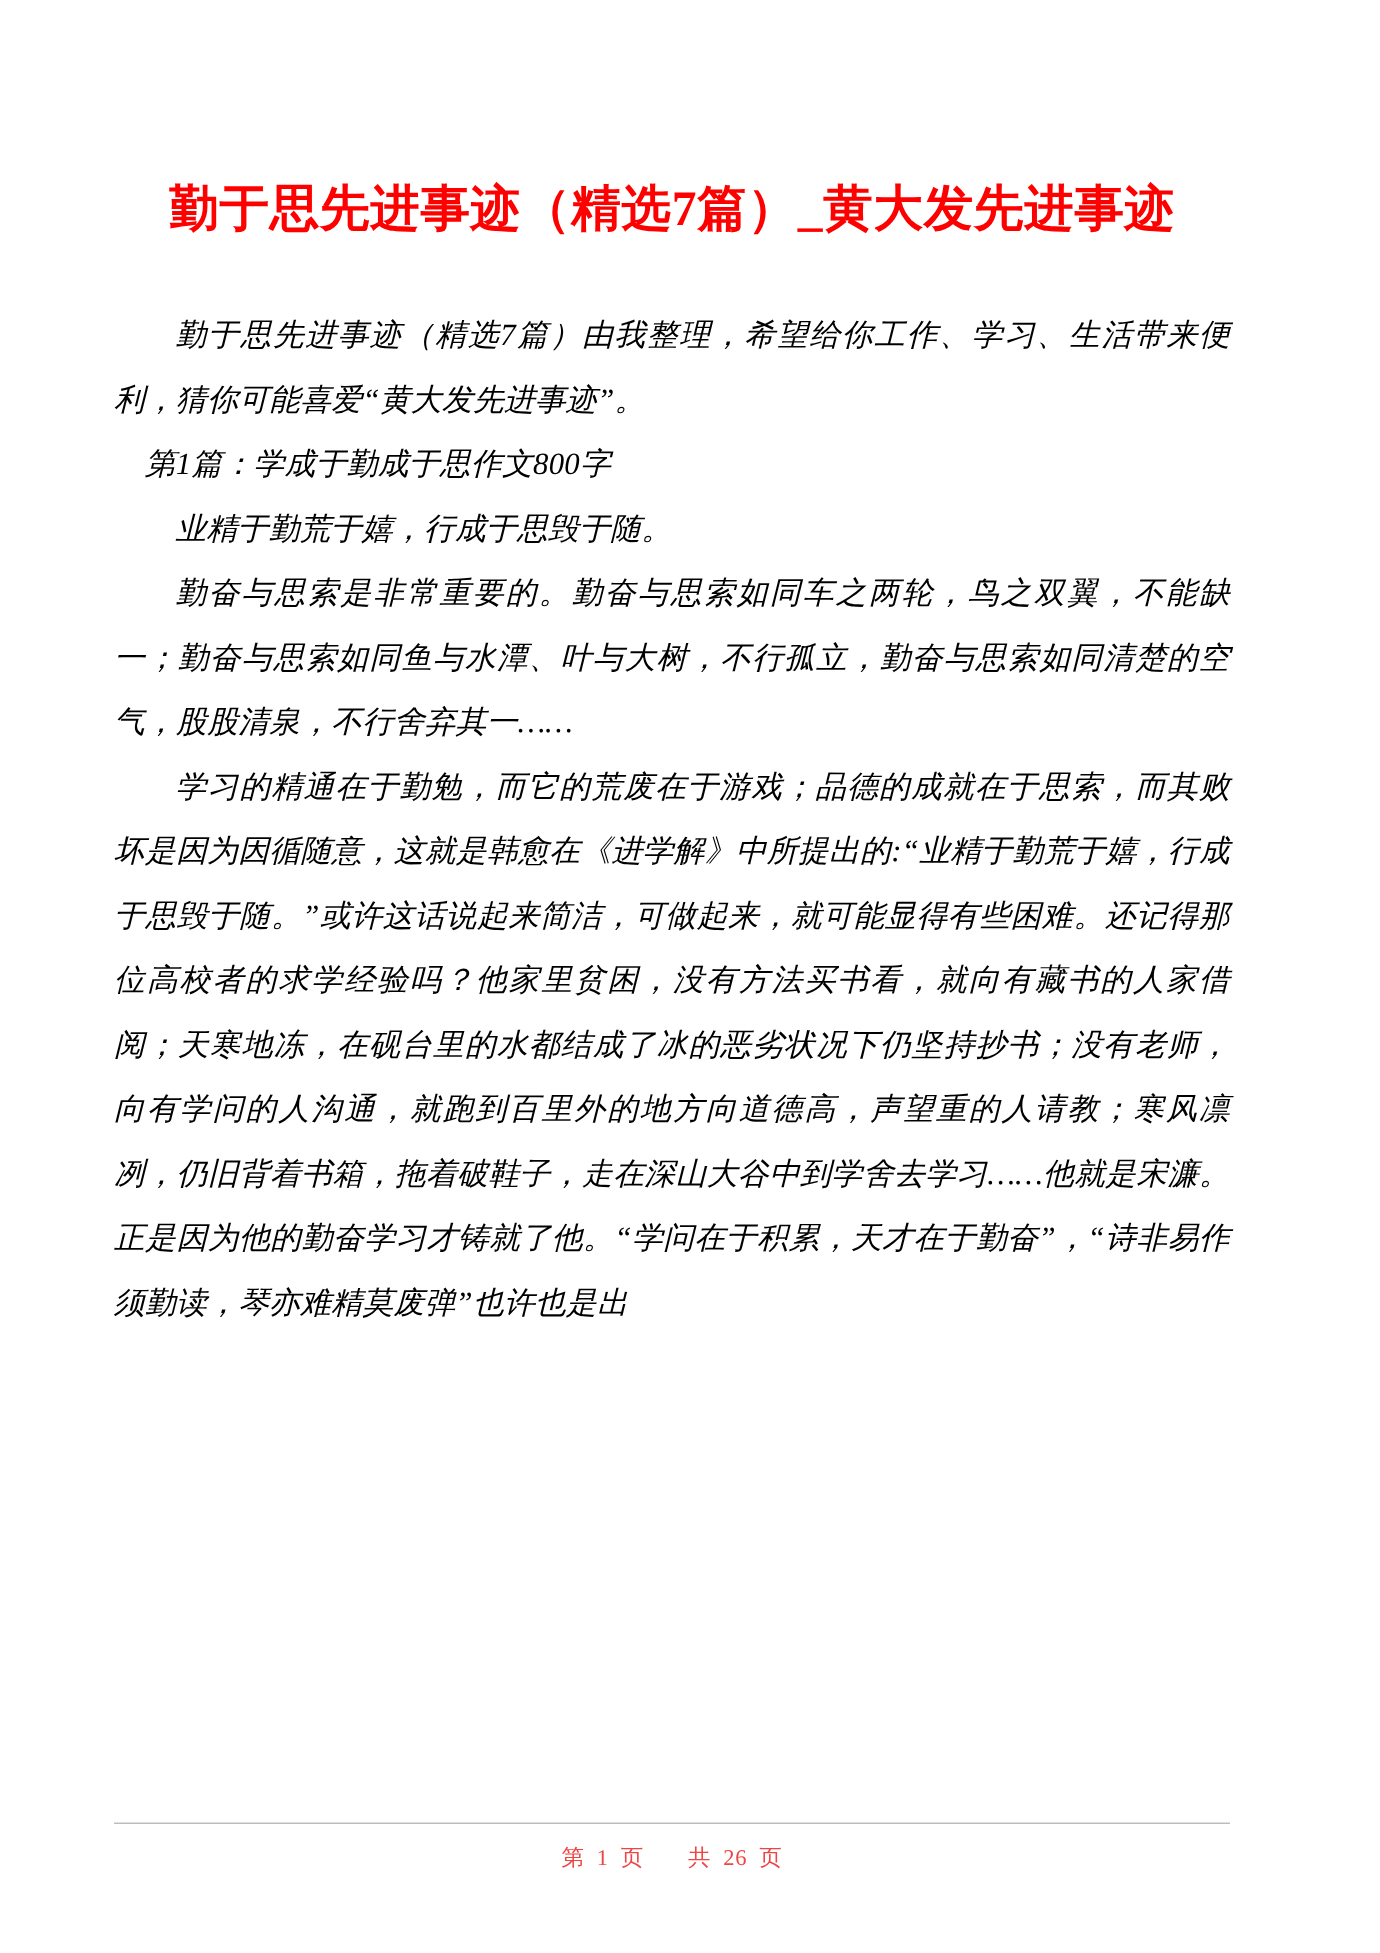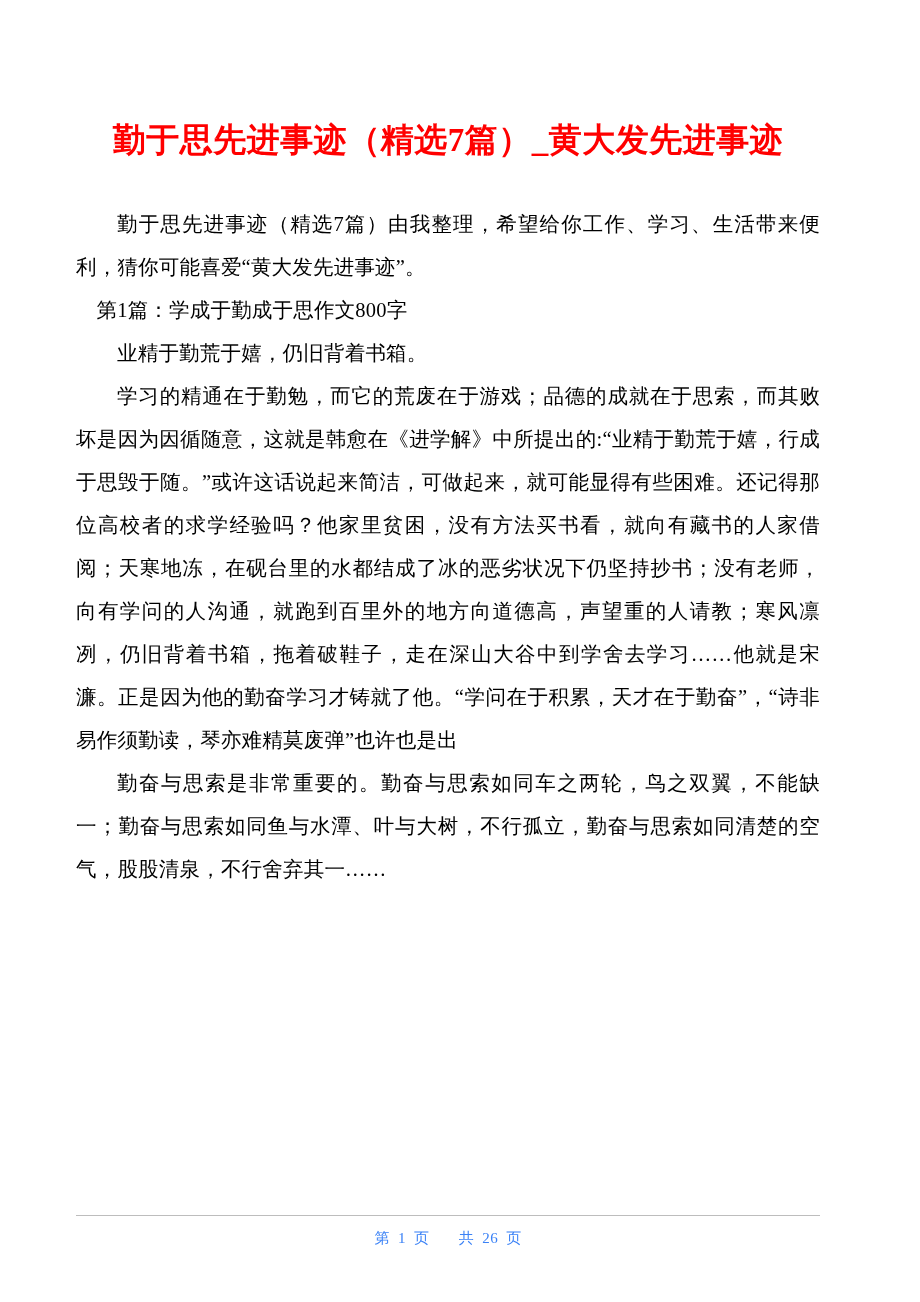--- a/index.html
+++ b/index.html
@@ -34,33 +34,35 @@
   .para {
     font-size: 20.5px;
     line-height: 43px;
     margin: 0;
     text-align: justify;
     text-justify: inter-ideograph;
     letter-spacing: 0.2px;
   }
   .indent-2 {
     text-indent: 2em;
+    font-style: italic;
   }
   .indent-1 {
     text-indent: 1em;
+    font-style: italic;
   }
   .footer {
     position: absolute;
     left: 0;
     right: 0;
     bottom: 54px;
     text-align: center;
     font-size: 15px;
     letter-spacing: 0.5px;
-    color: #3b82f6;
+    color: #ef4444;
   }
   .footer-rule {
     position: absolute;
     left: 76px;
     right: 76px;
     bottom: 86px;
     border-top: 1px solid #bdbdbd;
     height: 0;
   }
   .footer-inner span {
@@ -69,23 +71,23 @@
 </style>
 </head>
 <body>
 
 <div class="page">
 
   <h1 class="doc-title">勤于思先进事迹（精选7篇）_黄大发先进事迹</h1>
 
   <p class="para indent-2">勤于思先进事迹（精选7篇）由我整理，希望给你工作、学习、生活带来便利，猜你可能喜爱“黄大发先进事迹”。</p>
   <p class="para indent-1">第1篇：学成于勤成于思作文800字</p>
-  <p class="para indent-2">业精于勤荒于嬉，仍旧背着书箱。</p>
+  <p class="para indent-2">业精于勤荒于嬉，行成于思毁于随。</p>
+  <p class="para indent-2">勤奋与思索是非常重要的。勤奋与思索如同车之两轮，鸟之双翼，不能缺一；勤奋与思索如同鱼与水潭、叶与大树，不行孤立，勤奋与思索如同清楚的空气，股股清泉，不行舍弃其一……</p>
   <p class="para indent-2">学习的精通在于勤勉，而它的荒废在于游戏；品德的成就在于思索，而其败坏是因为因循随意，这就是韩愈在《进学解》中所提出的:“业精于勤荒于嬉，行成于思毁于随。”或许这话说起来简洁，可做起来，就可能显得有些困难。还记得那位高校者的求学经验吗？他家里贫困，没有方法买书看，就向有藏书的人家借阅；天寒地冻，在砚台里的水都结成了冰的恶劣状况下仍坚持抄书；没有老师，向有学问的人沟通，就跑到百里外的地方向道德高，声望重的人请教；寒风凛冽，仍旧背着书箱，拖着破鞋子，走在深山大谷中到学舍去学习……他就是宋濂。正是因为他的勤奋学习才铸就了他。“学问在于积累，天才在于勤奋”，“诗非易作须勤读，琴亦难精莫废弹”也许也是出</p>
-  <p class="para indent-2">勤奋与思索是非常重要的。勤奋与思索如同车之两轮，鸟之双翼，不能缺一；勤奋与思索如同鱼与水潭、叶与大树，不行孤立，勤奋与思索如同清楚的空气，股股清泉，不行舍弃其一……</p>
 
   <div class="footer-rule"></div>
 
   <div class="footer">
     <span class="footer-inner">
       <span>第</span><span>1</span><span>页</span>
       &nbsp;&nbsp;&nbsp;
       <span>共</span><span>26</span><span>页</span>
     </span>
   </div>

